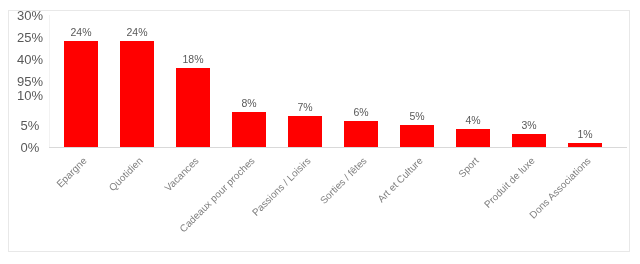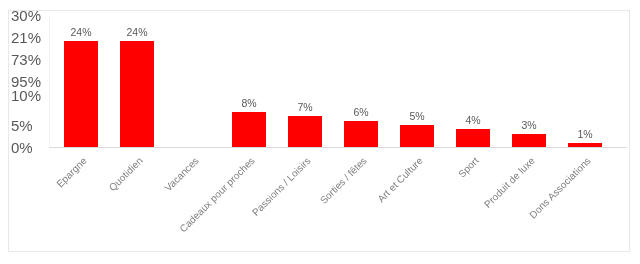--- a/index.html
+++ b/index.html
@@ -31,22 +31,22 @@
     position: absolute;
     left: 0px;
     top: 0px;
     width: 40px;
     height: 242px;
   }
   .y-tick-label {
     position: absolute;
     right: 0px;
     width: 38px;
-    text-align: left;
-    font-size: 15px;
+    text-align: center;
+    font-size: 13px;
     color: #595959;
     line-height: 11px;
     transform: translateY(-5.5px);
     white-space: nowrap;
   }
 
   
   #plot-area {
     position: absolute;
     left: 40px;
@@ -124,37 +124,41 @@
 </head>
 <body>
 
 <div id="chart-frame">
 
   <div id="y-axis">
       <div class="y-tick-label" style="top: 136px;">0%</div>
       <div class="y-tick-label" style="top: 114px;">5%</div>
       <div class="y-tick-label" style="top: 84px;">10%</div>
       <div class="y-tick-label" style="top: 70px;">95%</div>
-      <div class="y-tick-label" style="top: 48px;">73%</div>
-      <div class="y-tick-label" style="top: 26px;">21%</div>
+      <div class="y-tick-label" style="top: 48px;">40%</div>
+      <div class="y-tick-label" style="top: 26px;">25%</div>
       <div class="y-tick-label" style="top: 4px;">30%</div>
     </div>
 
   <div id="axis-line-y"></div>
   <div id="axis-line-x"></div>
 
   <div id="plot-area">
       <div class="bar-slot" style="left: 4px;">
         <div class="bar" title="Epargne 24%" style="height: 105.6px; background: rgb(255, 0, 0);"></div>
         <div class="bar-value" style="bottom: 108.6px;">24%</div>
       </div>
       <div class="bar-slot" style="left: 60px;">
         <div class="bar" title="Quotidien 24%" style="height: 105.6px; background: rgb(255, 0, 0);"></div>
         <div class="bar-value" style="bottom: 108.6px;">24%</div>
       </div>
+      <div class="bar-slot" style="left: 116px;">
+        <div class="bar" title="Vacances 18%" style="height: 79.2px; background: rgb(255, 0, 0);"></div>
+        <div class="bar-value" style="bottom: 82.2px;">18%</div>
+      </div>
       <div class="bar-slot" style="left: 172px;">
         <div class="bar" title="Cadeaux pour proches 8%" style="height: 35.2px; background: rgb(255, 0, 0);"></div>
         <div class="bar-value" style="bottom: 38.2px;">8%</div>
       </div>
       <div class="bar-slot" style="left: 228px;">
         <div class="bar" title="Passions / Loisirs 7%" style="height: 30.8px; background: rgb(255, 0, 0);"></div>
         <div class="bar-value" style="bottom: 33.8px;">7%</div>
       </div>
       <div class="bar-slot" style="left: 284px;">
         <div class="bar" title="Sorties / fêtes 6%" style="height: 26.4px; background: rgb(255, 0, 0);"></div>

